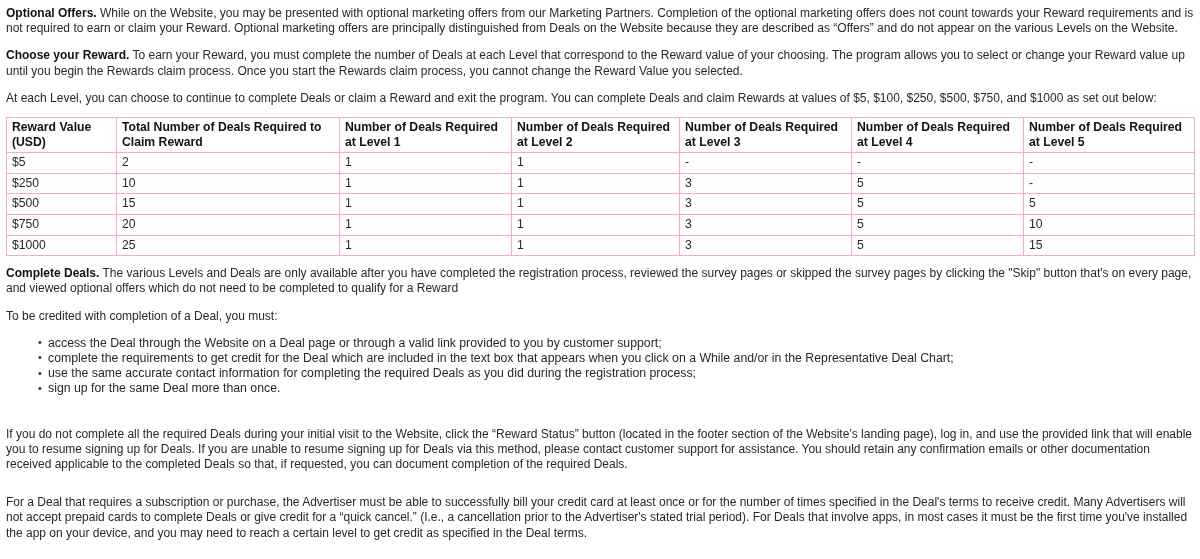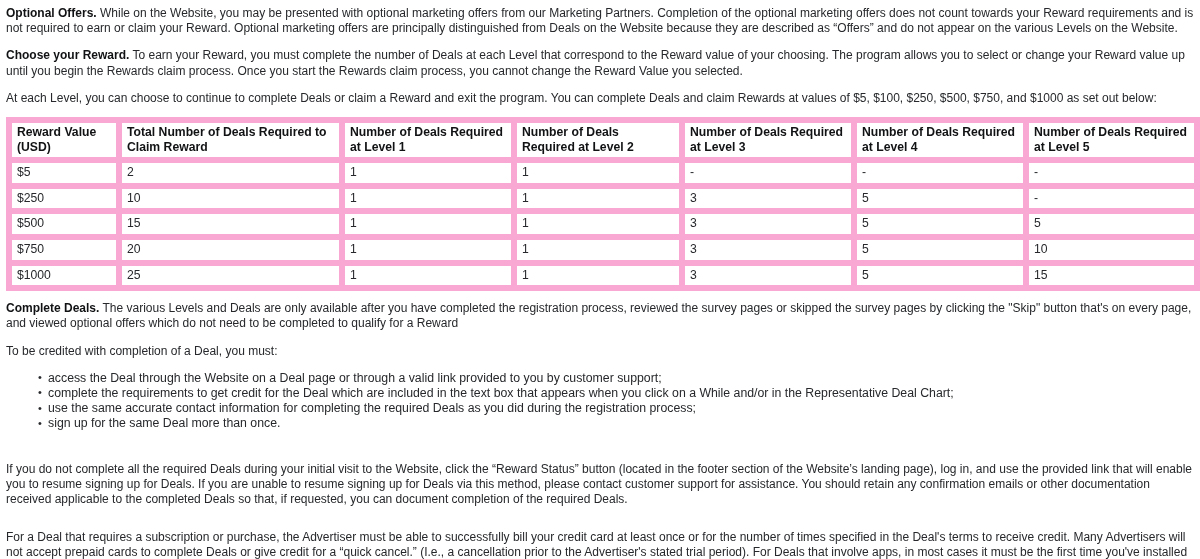--- a/index.html
+++ b/index.html
@@ -30,21 +30,21 @@
 
   
   table.deals {
     border-collapse: collapse;
     width: 1188px;
     margin: 2px 0 10px 0;
     table-layout: fixed;
     font-size: 12.2px;
   }
   table.deals th, table.deals td {
-    border: 6px solid #f9a8d4;
+    border: 1px solid #f9a8d4;
     padding: 2px 5px 3px 5px;
     text-align: left;
     vertical-align: top;
     line-height: 14.6px;
     color: #26282b;
   }
   table.deals th {
     font-weight: bold;
     color: #111214;
   }

